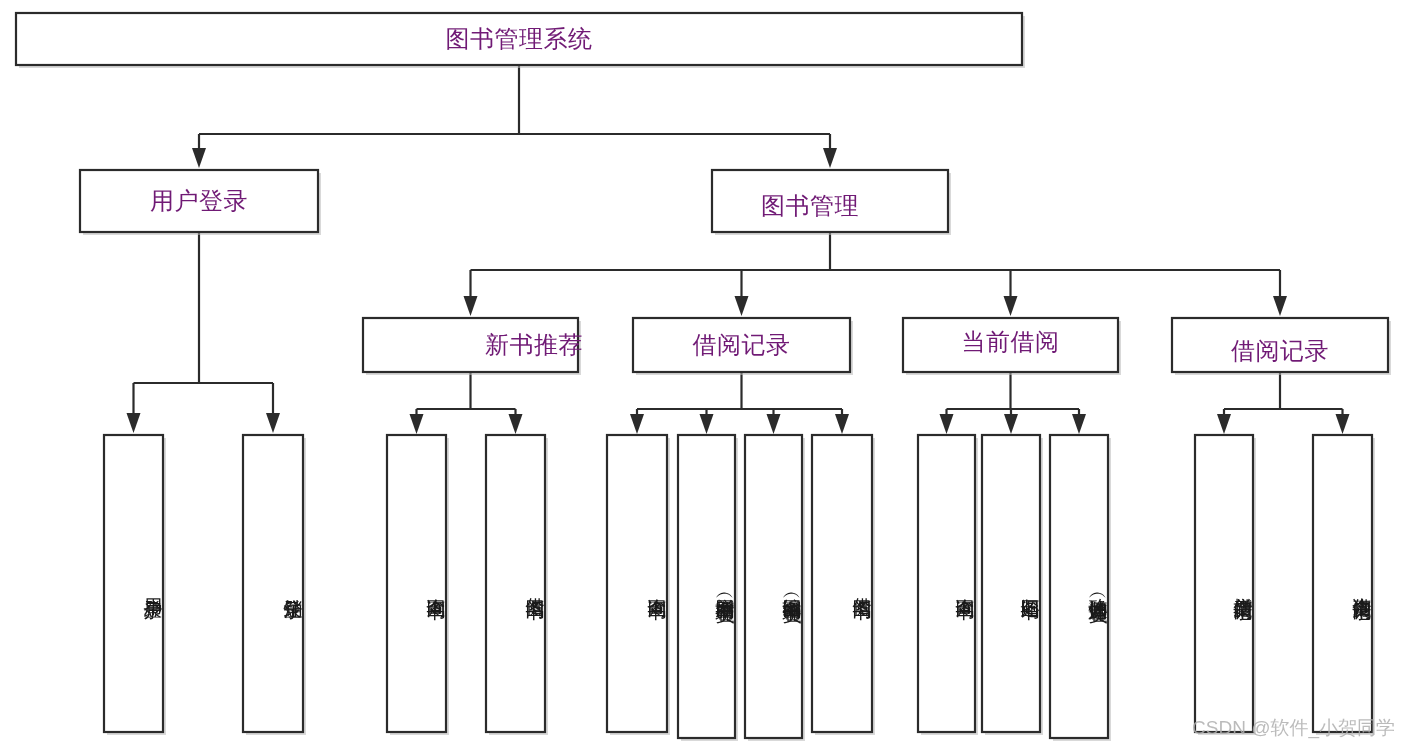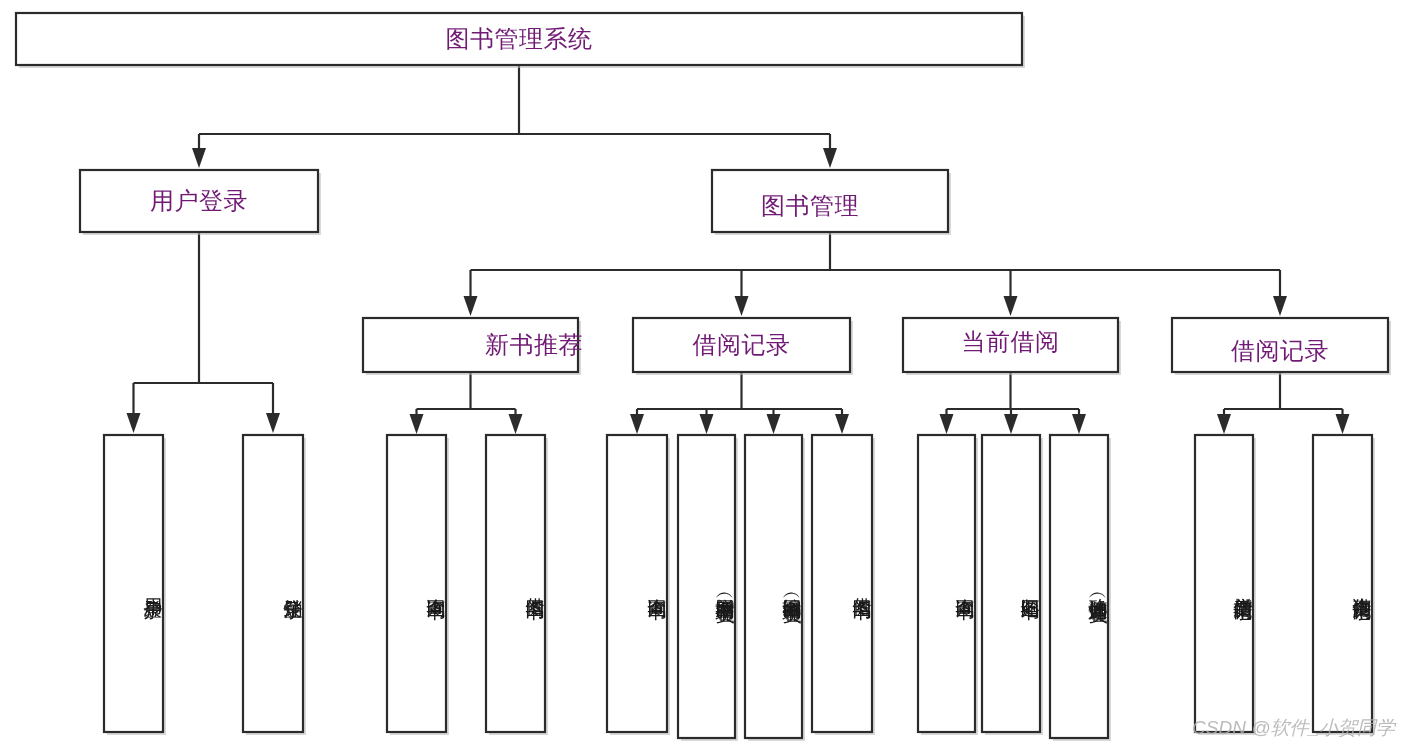--- a/index.html
+++ b/index.html
@@ -74,21 +74,20 @@
   #watermark {
     position: absolute;
     right: 10px;
     bottom: 6px;
     font-family: "Liberation Sans", "DejaVu Sans", sans-serif;
     font-size: 19px;
     color: #b0b0b0;
     opacity: 0.85;
     white-space: nowrap;
     pointer-events: none;
-    font-style: italic;
   }
 </style>
 </head>
 <body>
 
 <div id="diagram-root">
 
   <svg id="tree-svg" viewBox="0 0 1405 747">
     <g id="edges-layer">
         <line x1="519" y1="65" x2="519" y2="134" class="connector"></line>

